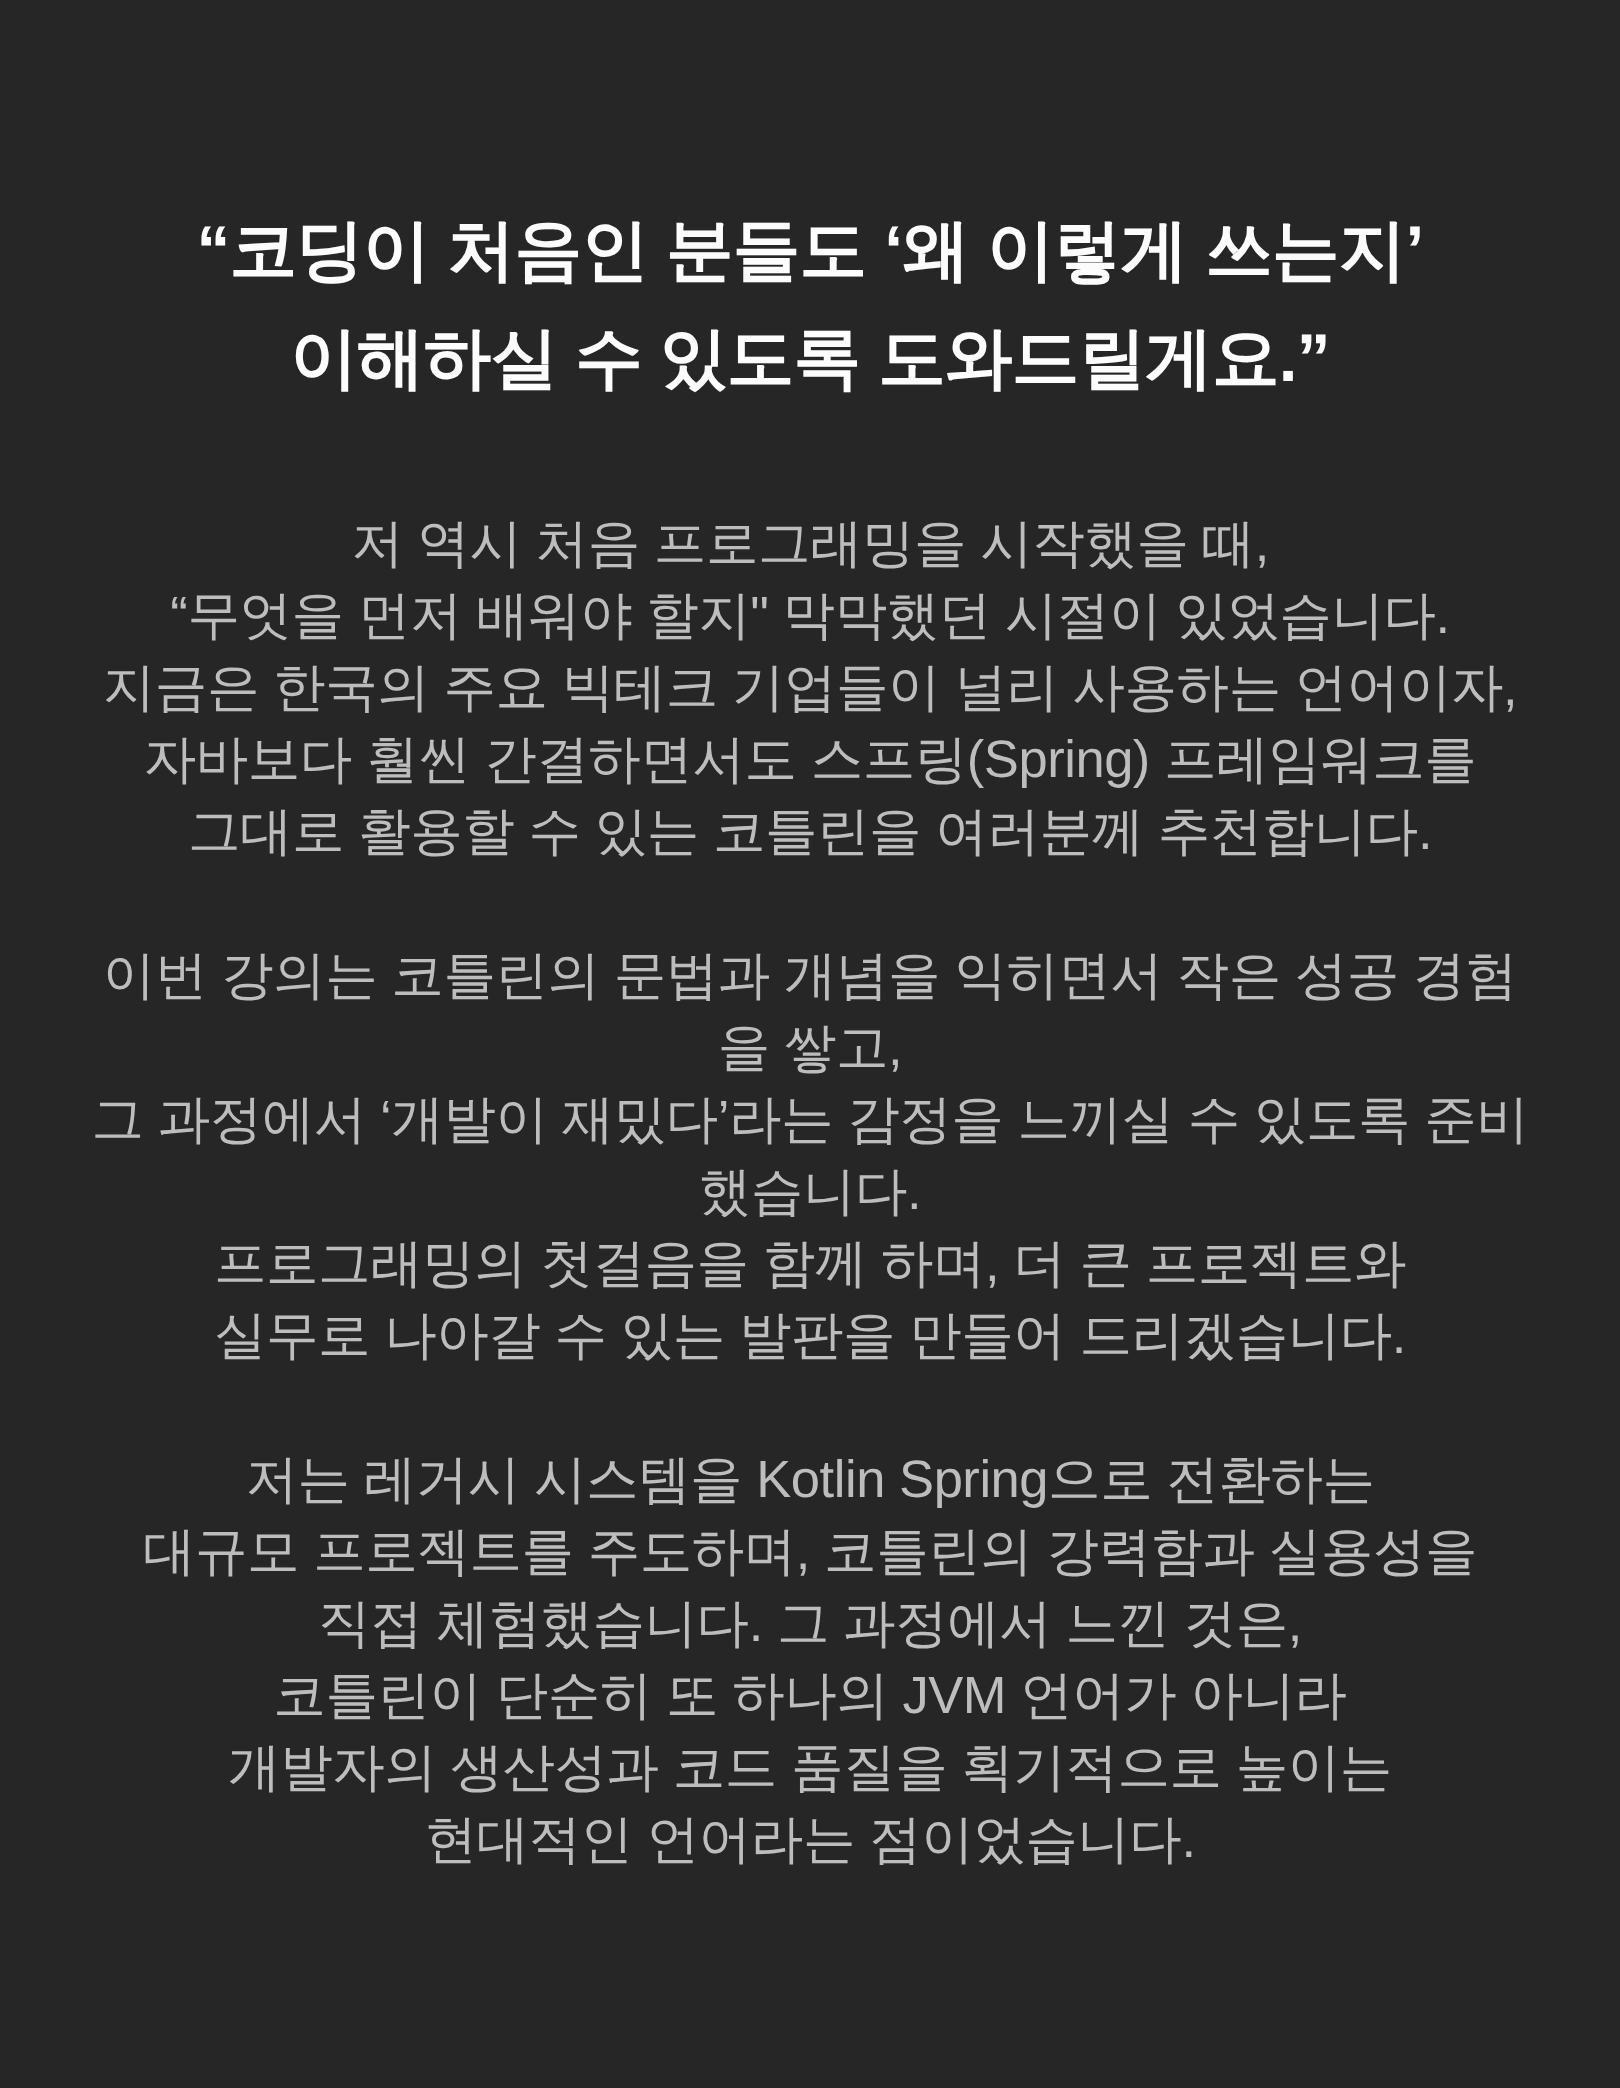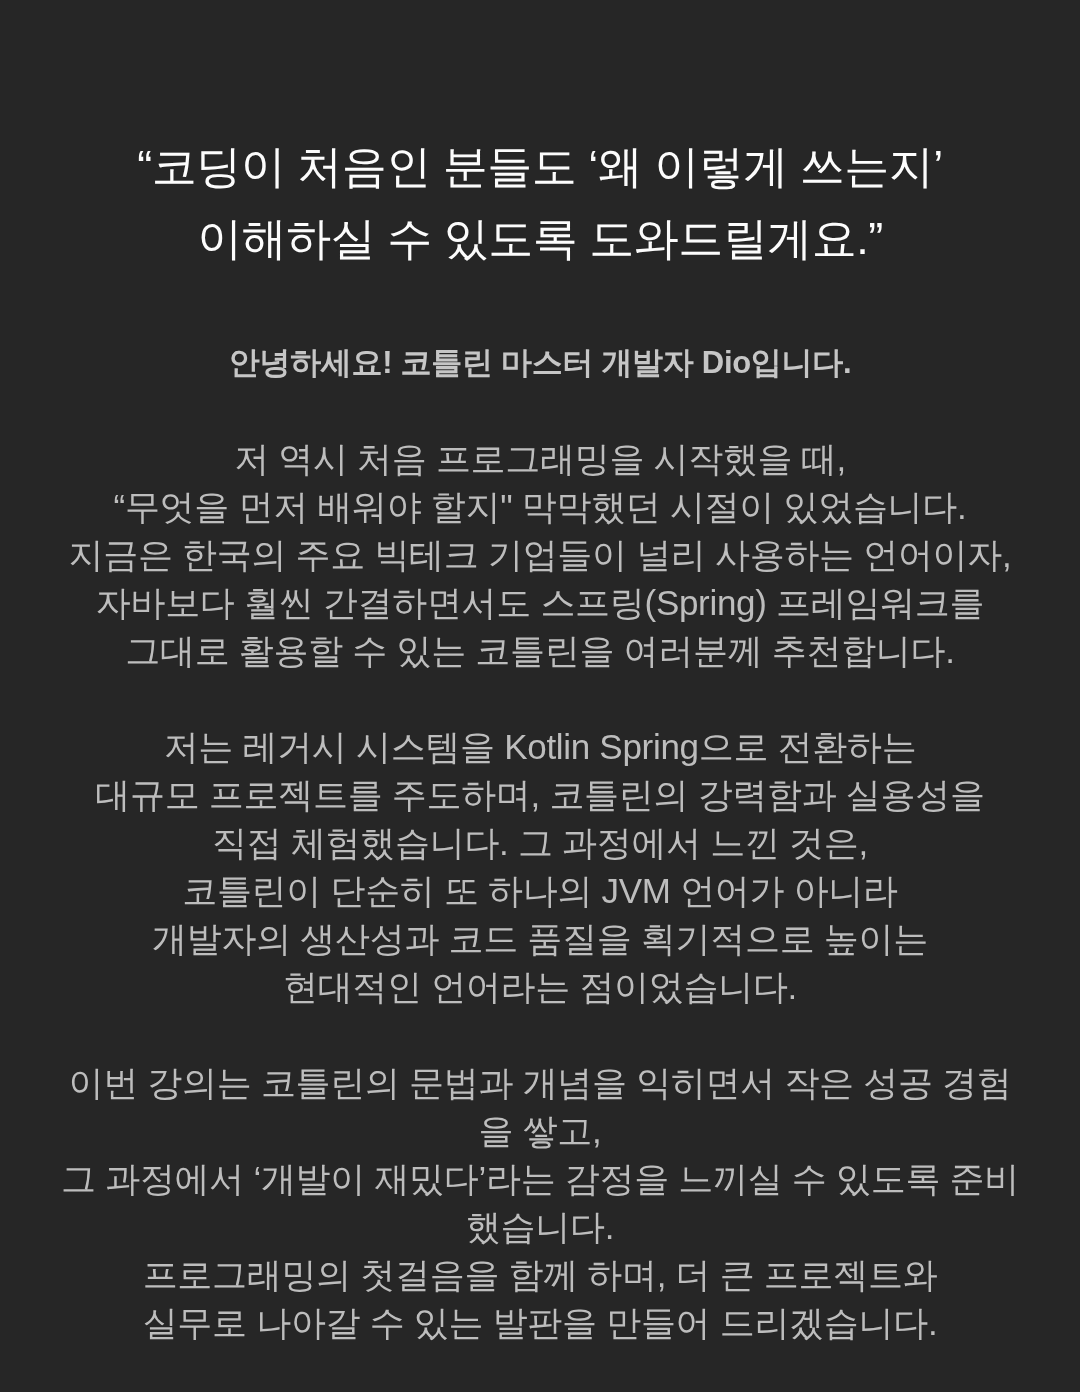--- a/index.html
+++ b/index.html
@@ -17,21 +17,21 @@
     box-sizing: border-box;
     width: 1080px;
     height: 1392px;
     padding: 131px 60px 0;
     text-align: center;
   }
   .intro-heading {
     margin: 0 0 64px;
     font-size: 45px;
     line-height: 72px;
-    font-weight: 400;
+    font-weight: 700;
     letter-spacing: -0.5px;
     color: #fcfcfc;
     white-space: pre-line;
   }
   .intro-greeting {
     margin: 0 0 48px;
     font-size: 31px;
     line-height: 48px;
     font-weight: 700;
     letter-spacing: -0.3px;
@@ -48,32 +48,31 @@
     white-space: pre-line;
   }
 </style>
 </head>
 <body>
 
 <div class="intro-section">
   <h1 class="intro-heading">“코딩이 처음인 분들도 ‘왜 이렇게 쓰는지’
 이해하실 수 있도록 도와드릴게요.”</h1>
 
-  <p class="intro-greeting">안녕하세요! 코틀린 마스터 개발자 Dio입니다.</p>
 
   <p class="intro-paragraph">저 역시 처음 프로그래밍을 시작했을 때,
 “무엇을 먼저 배워야 할지" 막막했던 시절이 있었습니다.
 지금은 한국의 주요 빅테크 기업들이 널리 사용하는 언어이자,
 자바보다 훨씬 간결하면서도 스프링(Spring) 프레임워크를
 그대로 활용할 수 있는 코틀린을 여러분께 추천합니다.</p>
 
+  <p class="intro-paragraph">이번 강의는 코틀린의 문법과 개념을 익히면서 작은 성공 경험을 쌓고,
+그 과정에서 ‘개발이 재밌다’라는 감정을 느끼실 수 있도록 준비했습니다.
+프로그래밍의 첫걸음을 함께 하며, 더 큰 프로젝트와
+실무로 나아갈 수 있는 발판을 만들어 드리겠습니다.</p>
+
   <p class="intro-paragraph">저는 레거시 시스템을 Kotlin Spring으로 전환하는
 대규모 프로젝트를 주도하며, 코틀린의 강력함과 실용성을
 직접 체험했습니다. 그 과정에서 느낀 것은,
 코틀린이 단순히 또 하나의 JVM 언어가 아니라
 개발자의 생산성과 코드 품질을 획기적으로 높이는
 현대적인 언어라는 점이었습니다.</p>
-
-  <p class="intro-paragraph">이번 강의는 코틀린의 문법과 개념을 익히면서 작은 성공 경험을 쌓고,
-그 과정에서 ‘개발이 재밌다’라는 감정을 느끼실 수 있도록 준비했습니다.
-프로그래밍의 첫걸음을 함께 하며, 더 큰 프로젝트와
-실무로 나아갈 수 있는 발판을 만들어 드리겠습니다.</p>
 </div>
 
 </body></html>

